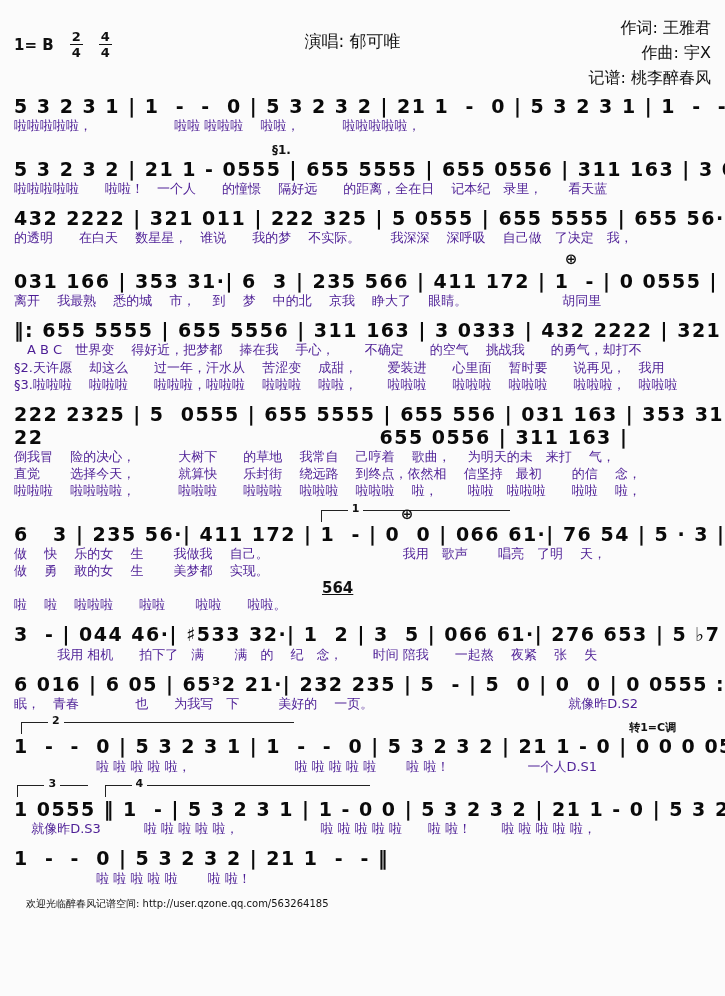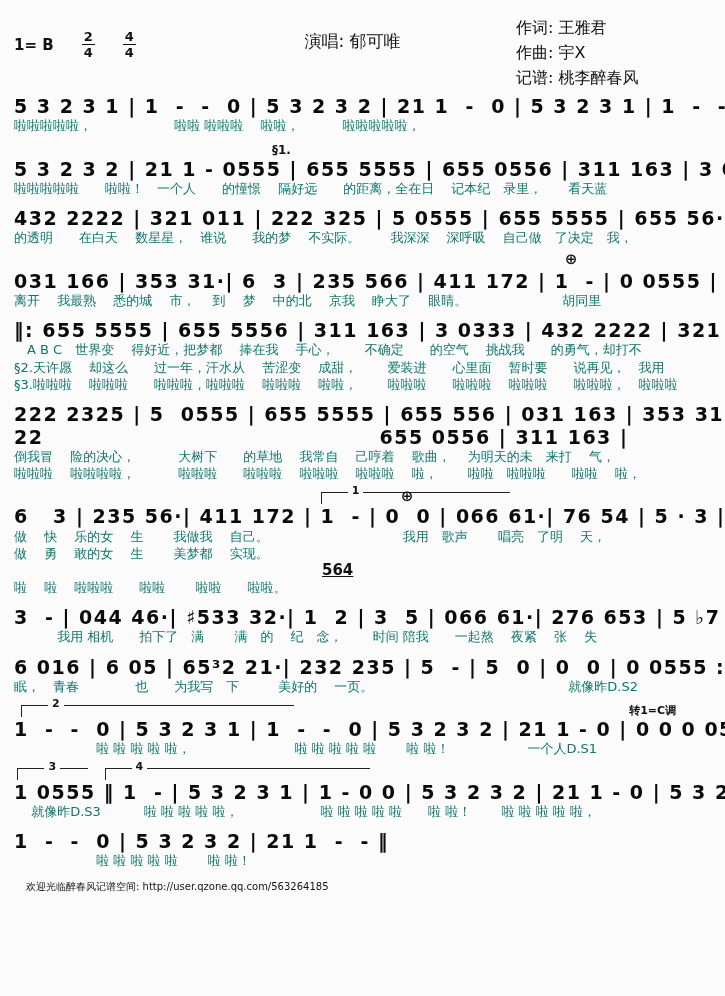--- a/index.html
+++ b/index.html
@@ -2,33 +2,33 @@
 <html><head>
 <meta charset="utf-8">
 <style>
   html,body{margin:0;padding:0;background:#fbfbfb;color:#111;}
   body{width:725px;min-height:996px;font-family:"DejaVu Sans",sans-serif;overflow:hidden;}
   .page{padding:10px 14px 6px 14px;}
 
   
   .title{text-align:center;font-size:30px;font-weight:bold;letter-spacing:3px;margin-top:12px;}
   .head-row{display:flex;align-items:flex-start;margin-top:6px;min-height:76px;}
-  .keysig{width:175px;font-size:15px;font-weight:bold;display:flex;gap:28px;align-items:center;padding-top:14px;}
+  .keysig{width:175px;font-size:15px;font-weight:bold;display:flex;gap:16px;align-items:center;padding-top:14px;}
   .frac{display:inline-block;text-align:center;line-height:1;font-size:13px;}
   .frac .num{border-bottom:1.5px solid #111;padding:0 2px 1px 2px;}
   .frac .den{padding-top:1px;}
   .singer{flex:1;text-align:center;font-size:17px;padding-top:14px;}
-  .credits{width:195px;font-size:16px;line-height:1.55;text-align:left;}
+  .credits{width:195px;font-size:16px;line-height:1.55;text-align:right;}
 
   
   .system{position:relative;padding:4px 0 0 0;margin-bottom:7px;}
   .system.pad-anno{padding-top:17px;}
   .notes{font-size:19px;font-weight:bold;letter-spacing:1.5px;line-height:1.12;white-space:pre;color:#0a0a0a;}
   .notes2{margin-top:1px;}
-  .lyric{font-size:13px;line-height:1.33;white-space:pre;color:#0f766e;}
+  .lyric{font-size:13px;line-height:1.33;white-space:pre;color:#4c1d95;}
   .small-notes{font-size:15px;font-weight:bold;text-decoration:underline;margin-left:308px;line-height:1.1;}
 
   .anno{position:absolute;top:1px;font-size:12px;font-weight:bold;}
   .coda-sign{font-size:15px;}
   .volta{position:absolute;top:3px;height:11px;border-top:1.5px solid #222;border-left:1.5px solid #222;}
   .volta .vnum{position:absolute;top:-9px;left:26px;background:#fbfbfb;padding:0 4px;font-size:11px;font-weight:bold;}
   .s2-segno{left:37%;}
   .s4-coda{left:79%;top:-4px;}
   .s7-volta{left:44%;width:27%;}
   .s7-coda{left:55.5%;top:-2px;}
@@ -91,20 +91,21 @@
     <div class="notes">‖: 655 5555 | 655 5556 | 311 163 | 3 0333 | 432 2222 | 321 0111 |</div>
     <div class="lyric">　A B C　世界变　 得好近，把梦都　 捧在我　 手心，　　 不确定　　的空气　 挑战我　　的勇气，却打不</div>
     <div class="lyric">§2.天许愿　 却这么　　过一年，汗水从　 苦涩变　 成甜，　　 爱装进　　心里面　 暂时要　　说再见，　我用</div>
     <div class="lyric">§3.啦啦啦　 啦啦啦　　啦啦啦，啦啦啦　 啦啦啦　 啦啦，　　 啦啦啦　　啦啦啦　 啦啦啦　　啦啦啦，　啦啦啦</div>
   </div>
 
   <div class="system">
     <div class="notes">222 2325 | 5  0555 | 655 5555 | 655 556 | 031 163 | 353 31·|</div>
     <div class="notes notes2">22　　　　　　　　　　　　　　　　 655 0556 | 311 163 |</div>
     <div class="lyric">倒我冒　 险的决心，　　　 大树下　　的草地　 我常自　 己哼着　 歌曲，　 为明天的未　来打　 气，</div>
+    <div class="lyric">直觉　　 选择今天，　　　 就算快　　乐封街　 绕远路　 到终点，依然相　 信坚持　最初　　 的信　 念，</div>
     <div class="lyric">啦啦啦　 啦啦啦啦，　　　 啦啦啦　　啦啦啦　 啦啦啦　 啦啦啦　 啦，　　 啦啦　啦啦啦　　啦啦　 啦，</div>
   </div>
 
   <div class="system pad-anno">
     <div class="volta s7-volta">
       <span class="vnum">1</span>
     </div>
     <span class="anno coda-sign s7-coda">⊕</span>
     <div class="notes">6   3 | 235 56·| 411 172 | 1  - | 0  0 | 066 61·| 76 54 | 5 · 3 |</div>
     <div class="lyric">做　 快　 乐的女　 生　　 我做我　 自己。　　　　　　　　　　 我用　歌声　　 唱亮　了明　 天，</div>

